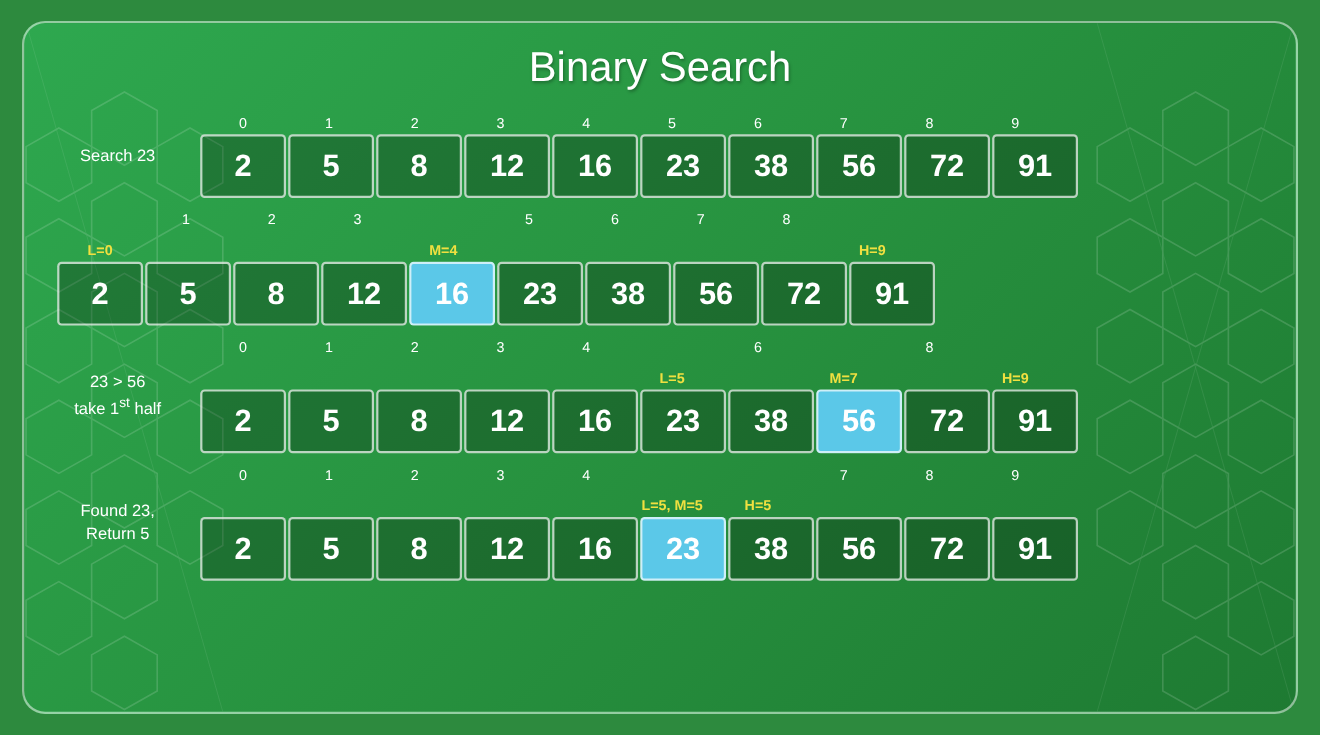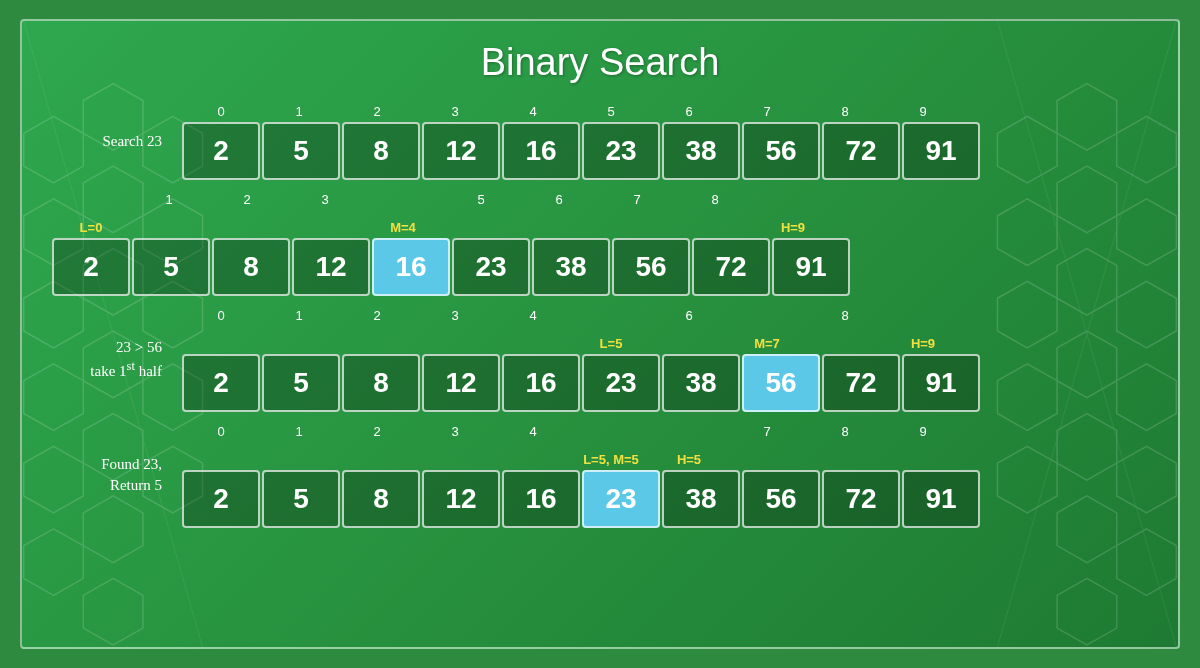--- a/index.html
+++ b/index.html
@@ -9,21 +9,21 @@
       display: flex;
       align-items: center;
       justify-content: center;
       background: #2d8a3e;
       font-family: Arial, sans-serif;
     }
     .card {
       width: 1160px;
       height: 630px;
       background: linear-gradient(135deg, #2ea84f 0%, #27923f 50%, #1e7a32 100%);
-      border-radius: 4px;
+      border-radius: 21px;
       border: 2px solid rgba(255,255,255,0.5);
       position: relative;
       overflow: hidden;
       display: flex;
       flex-direction: column;
       align-items: center;
       padding: 20px 30px;
     }
     
     .hex-bg {
@@ -54,23 +54,22 @@
     .row-group {
       display: flex;
       align-items: center;
       gap: 20px;
     }
     .row-label {
       color: white;
       font-size: 15px;
       width: 110px;
       min-width: 110px;
-      text-align: right;
+      text-align: center;
       line-height: 1.4;
-      font-family: Liberation Serif, serif;
     }
     .array-container {
       display: flex;
       flex-direction: column;
     }
     .indices-row {
       display: flex;
       margin-bottom: 2px;
     }
     .index-cell {

